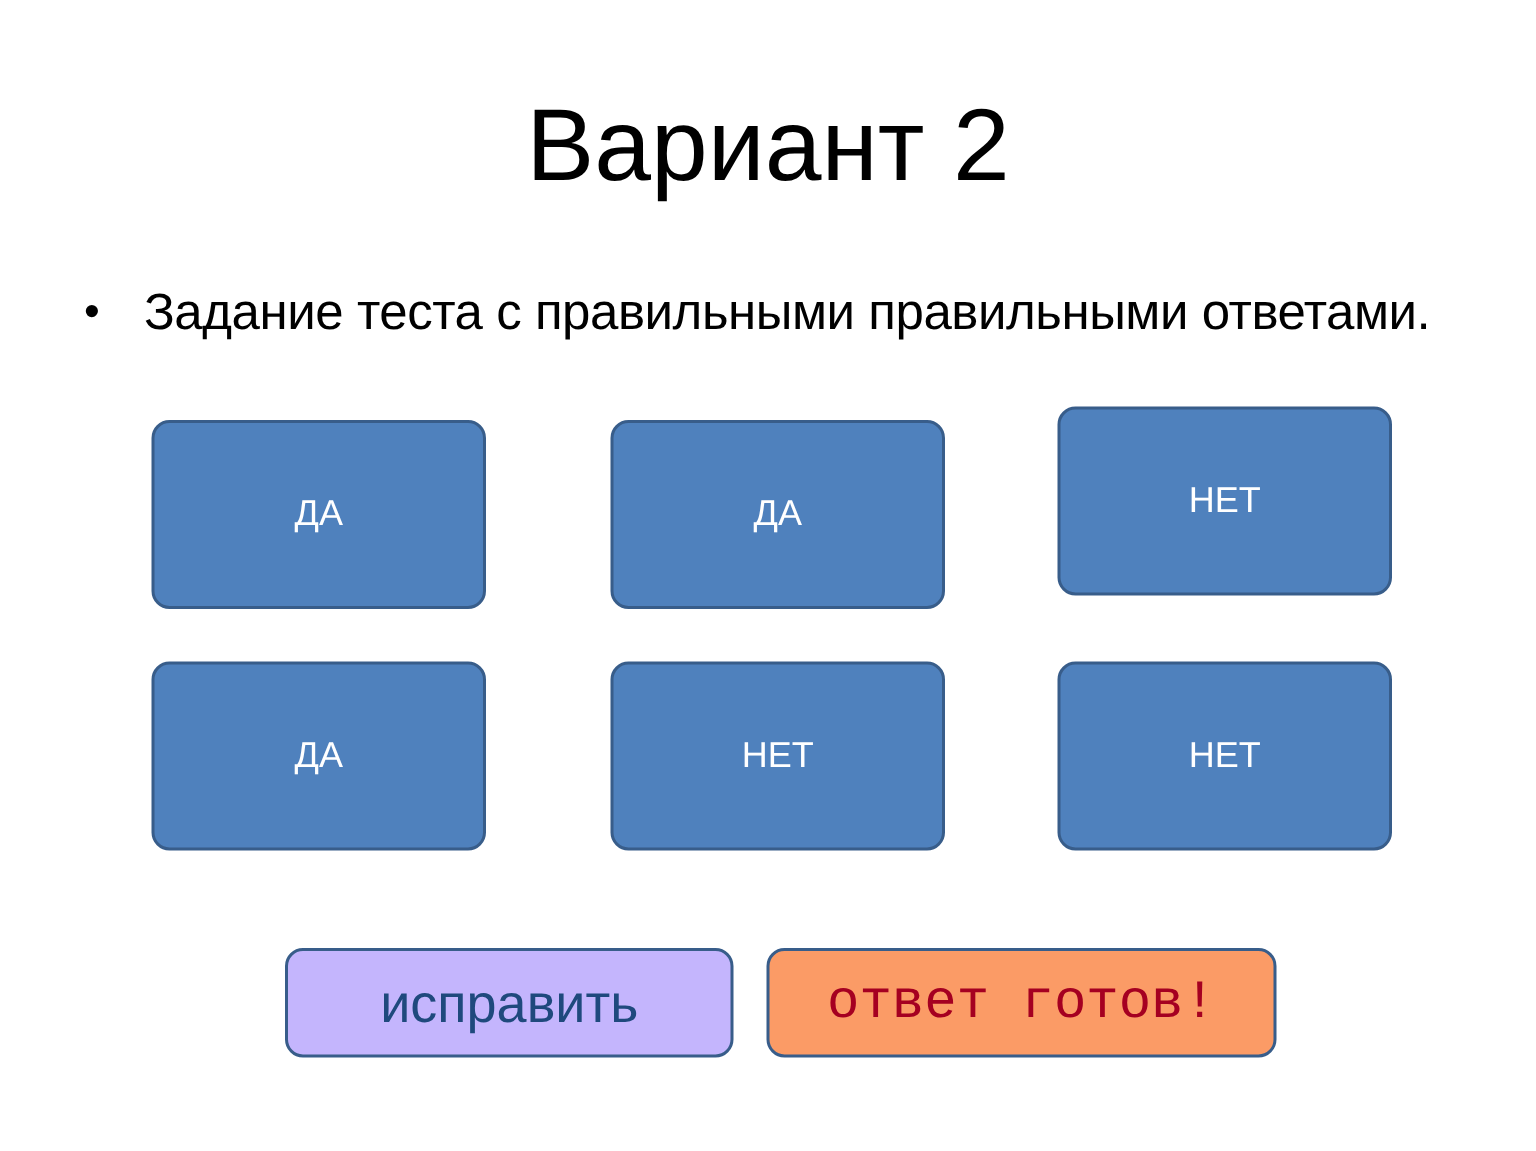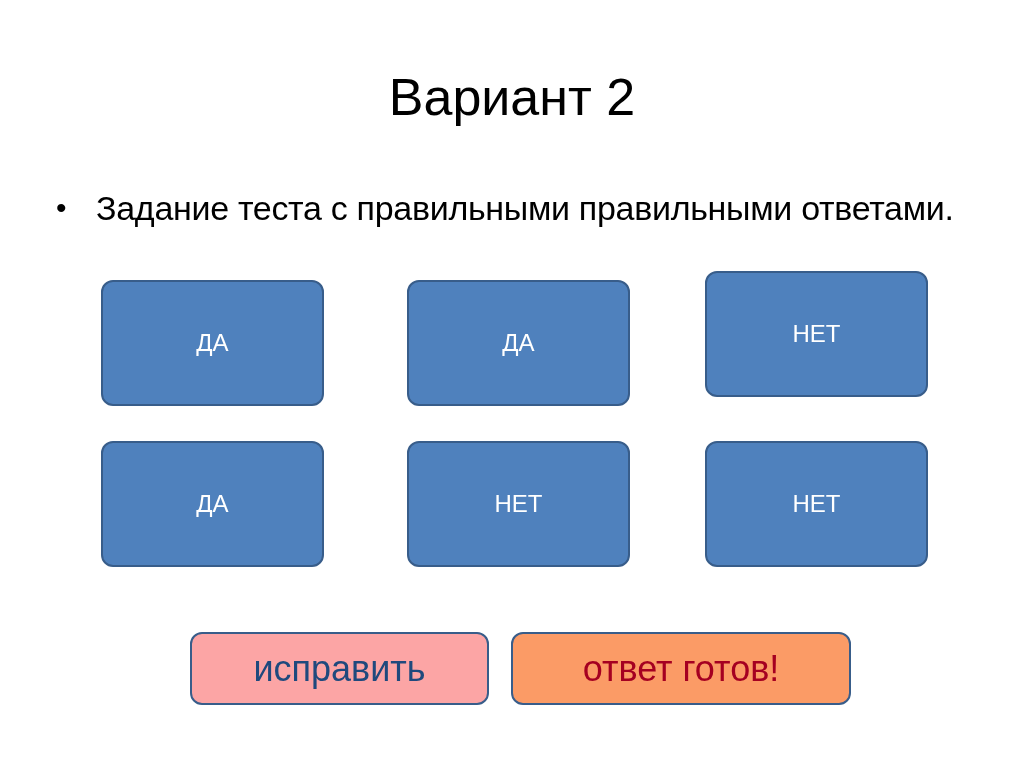--- a/index.html
+++ b/index.html
@@ -2,40 +2,40 @@
 <html><head>
   <meta charset="utf-8">
   <style>
     html, body { margin: 0; padding: 0; }
     body {
       width: 1024px; height: 767px; background: #ffffff; position: relative; overflow: hidden;
       font-family: "Liberation Sans", sans-serif;
     }
     .title {
       position: absolute; left: 0; width: 1024px; top: 62px; text-align: center;
-      font-size: 52px; color: #000; line-height: 70px;
+      font-size: 68px; color: #000; line-height: 70px;
     }
     .bullet-row {
       position: absolute; left: 56px; top: 186px; font-size: 34px; color: #000;
       display: flex; align-items: center; line-height: 44px; letter-spacing: -0.3px;
     }
     .bullet-dot { width: 40px; font-size: 30px; }
     .answer {
       position: absolute; width: 223px; height: 126px;
       background: #4f81bd; border: 2.5px solid #385d8a; border-radius: 12px;
       display: flex; align-items: center; justify-content: center;
       color: #ffffff; font-size: 24px; box-sizing: border-box; cursor: pointer;
     }
     .action {
       position: absolute; height: 73px; border: 2.5px solid #385d8a; border-radius: 12px;
       display: flex; align-items: center; justify-content: center;
       font-size: 36px; box-sizing: border-box; cursor: pointer;
     }
-    .fix { left: 190px; top: 632px; width: 299px; background: #fca5a5; color: #1f497d; }
-    .done { left: 511px; top: 632px; width: 340px; background: #f79646; background: #fb9b66; color: #a50021; }
+    .fix { left: 190px; top: 632px; width: 299px; background: #c4b5fd; color: #1f497d; }
+    .done { left: 511px; top: 632px; width: 340px; background: #f79646; background: #fb9b66; color: #a50021; font-family: Liberation Mono, monospace; }
   </style>
 </head>
 <body>
 
 <div class="title">Вариант 2</div>
 
 <div class="bullet-row">
   <span class="bullet-dot">•</span>
   <span>Задание теста с правильными правильными ответами.</span>
 </div>

